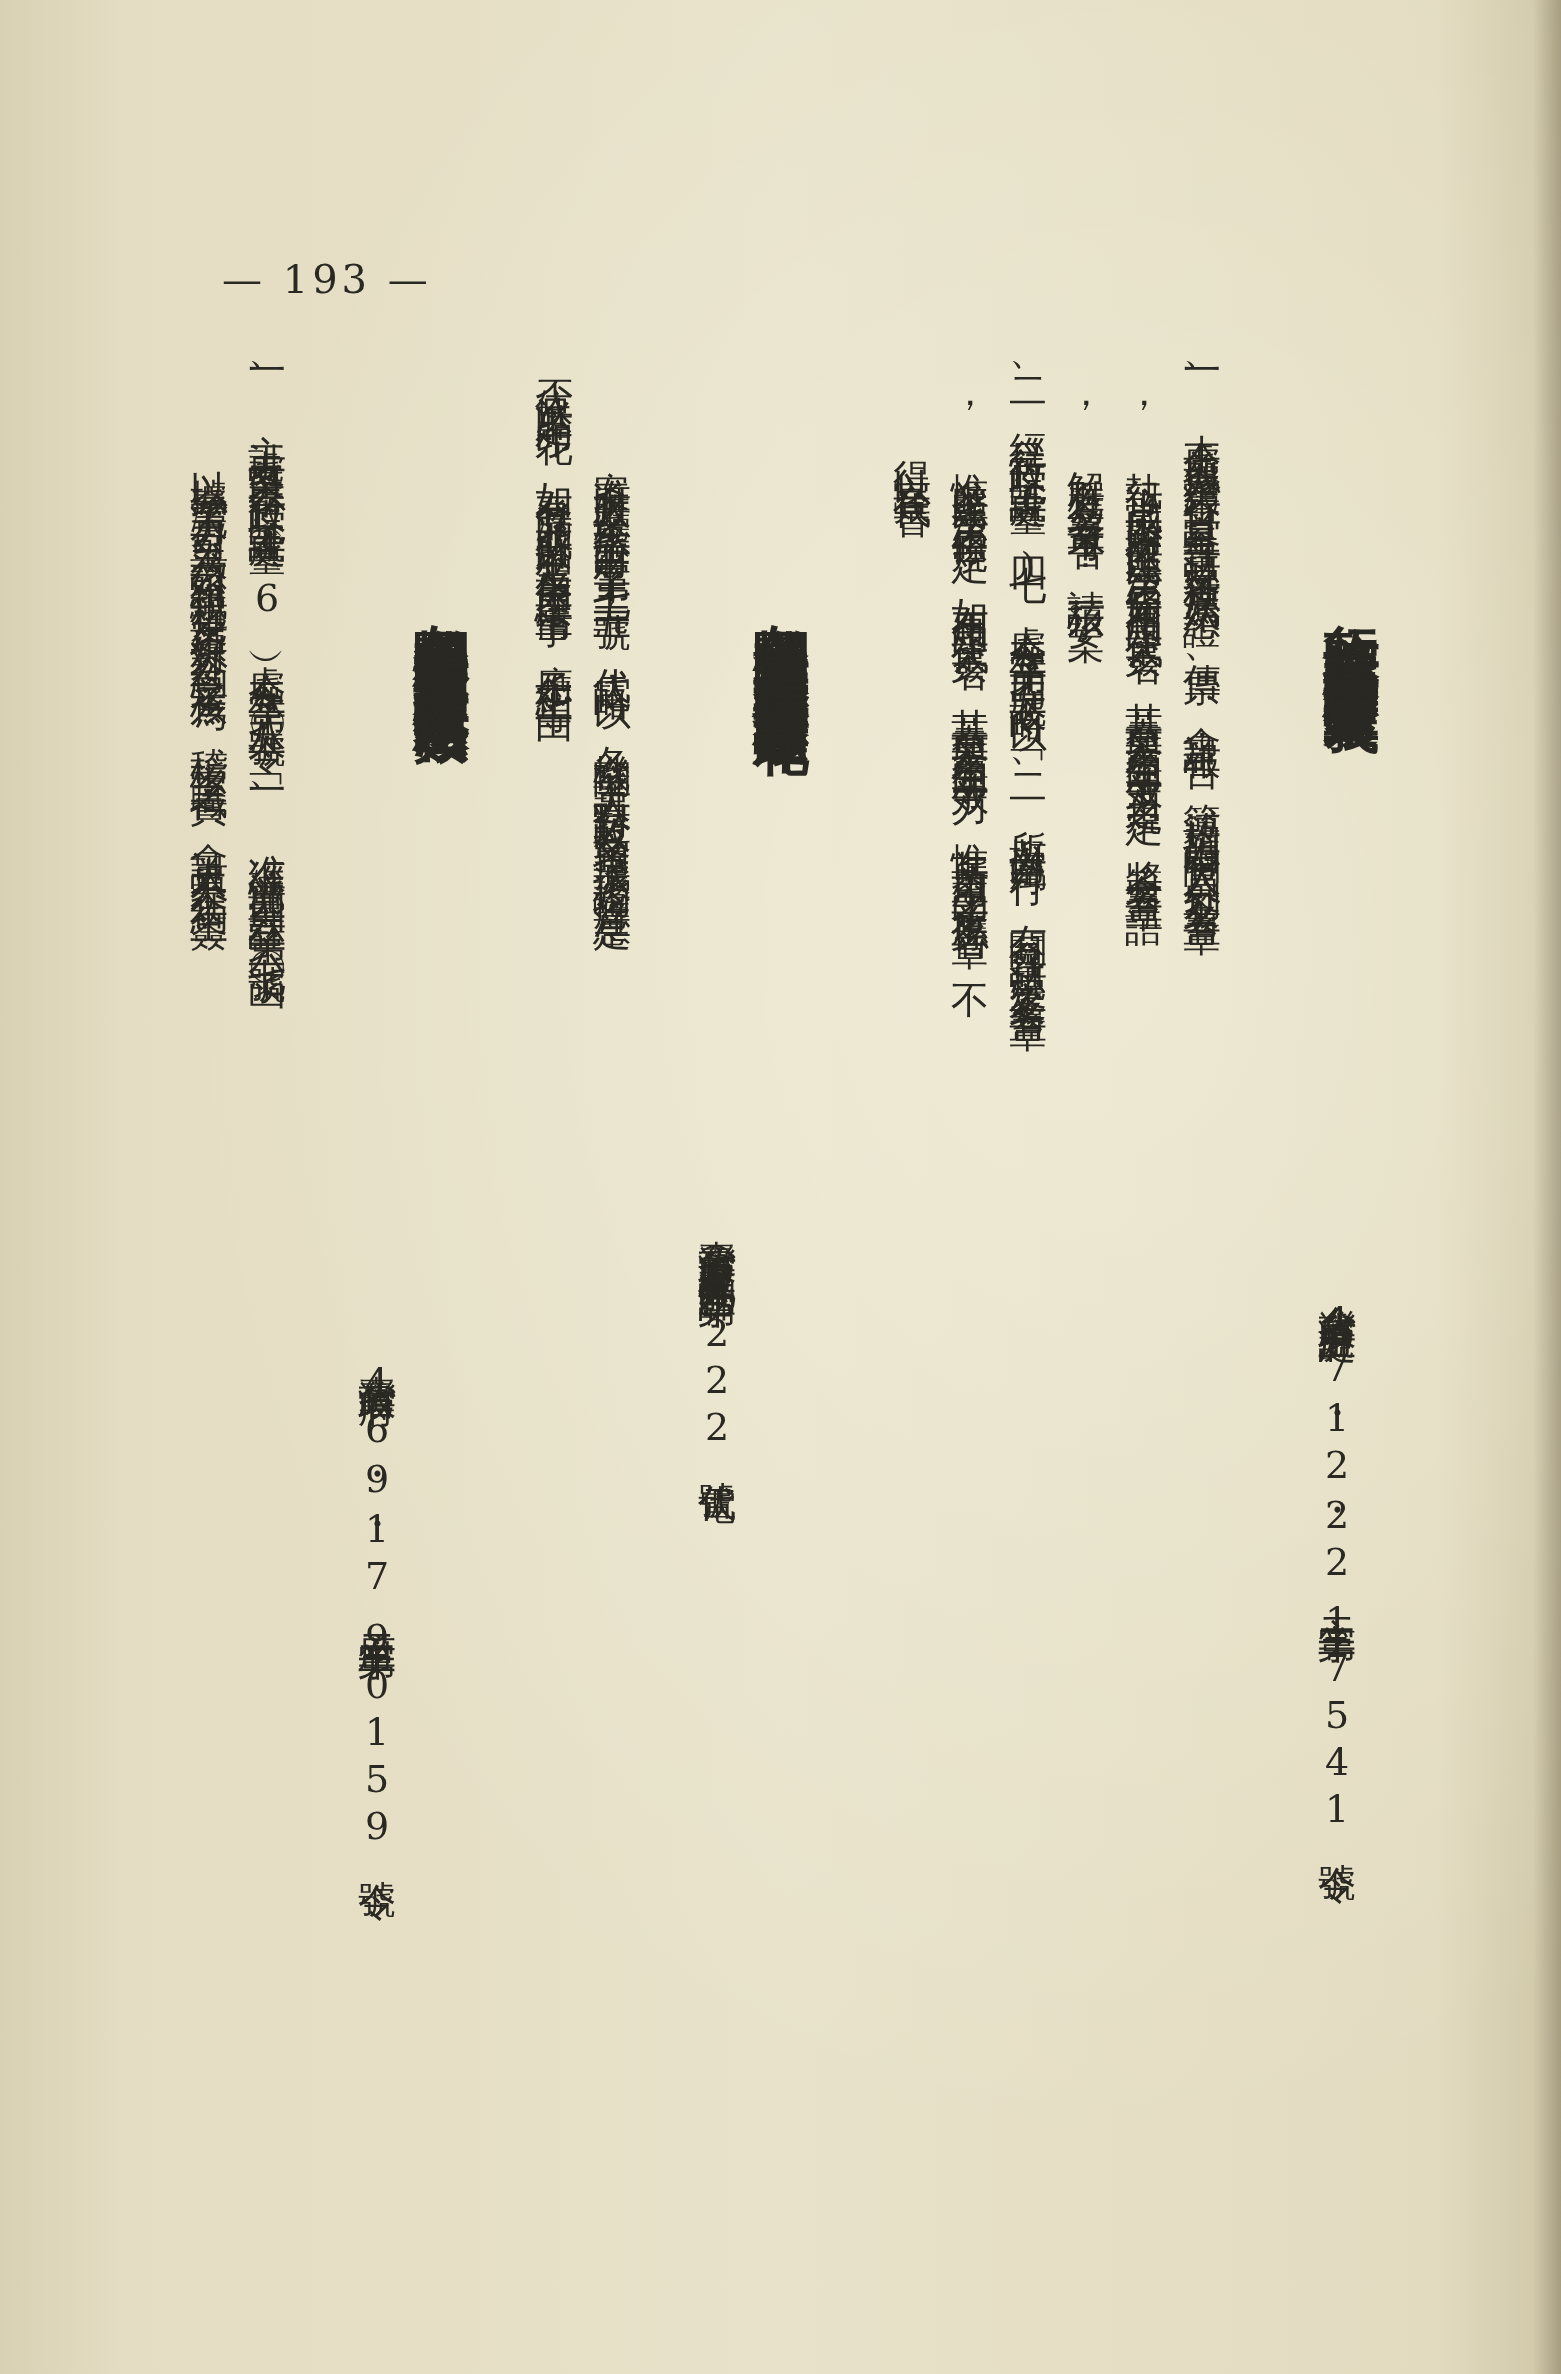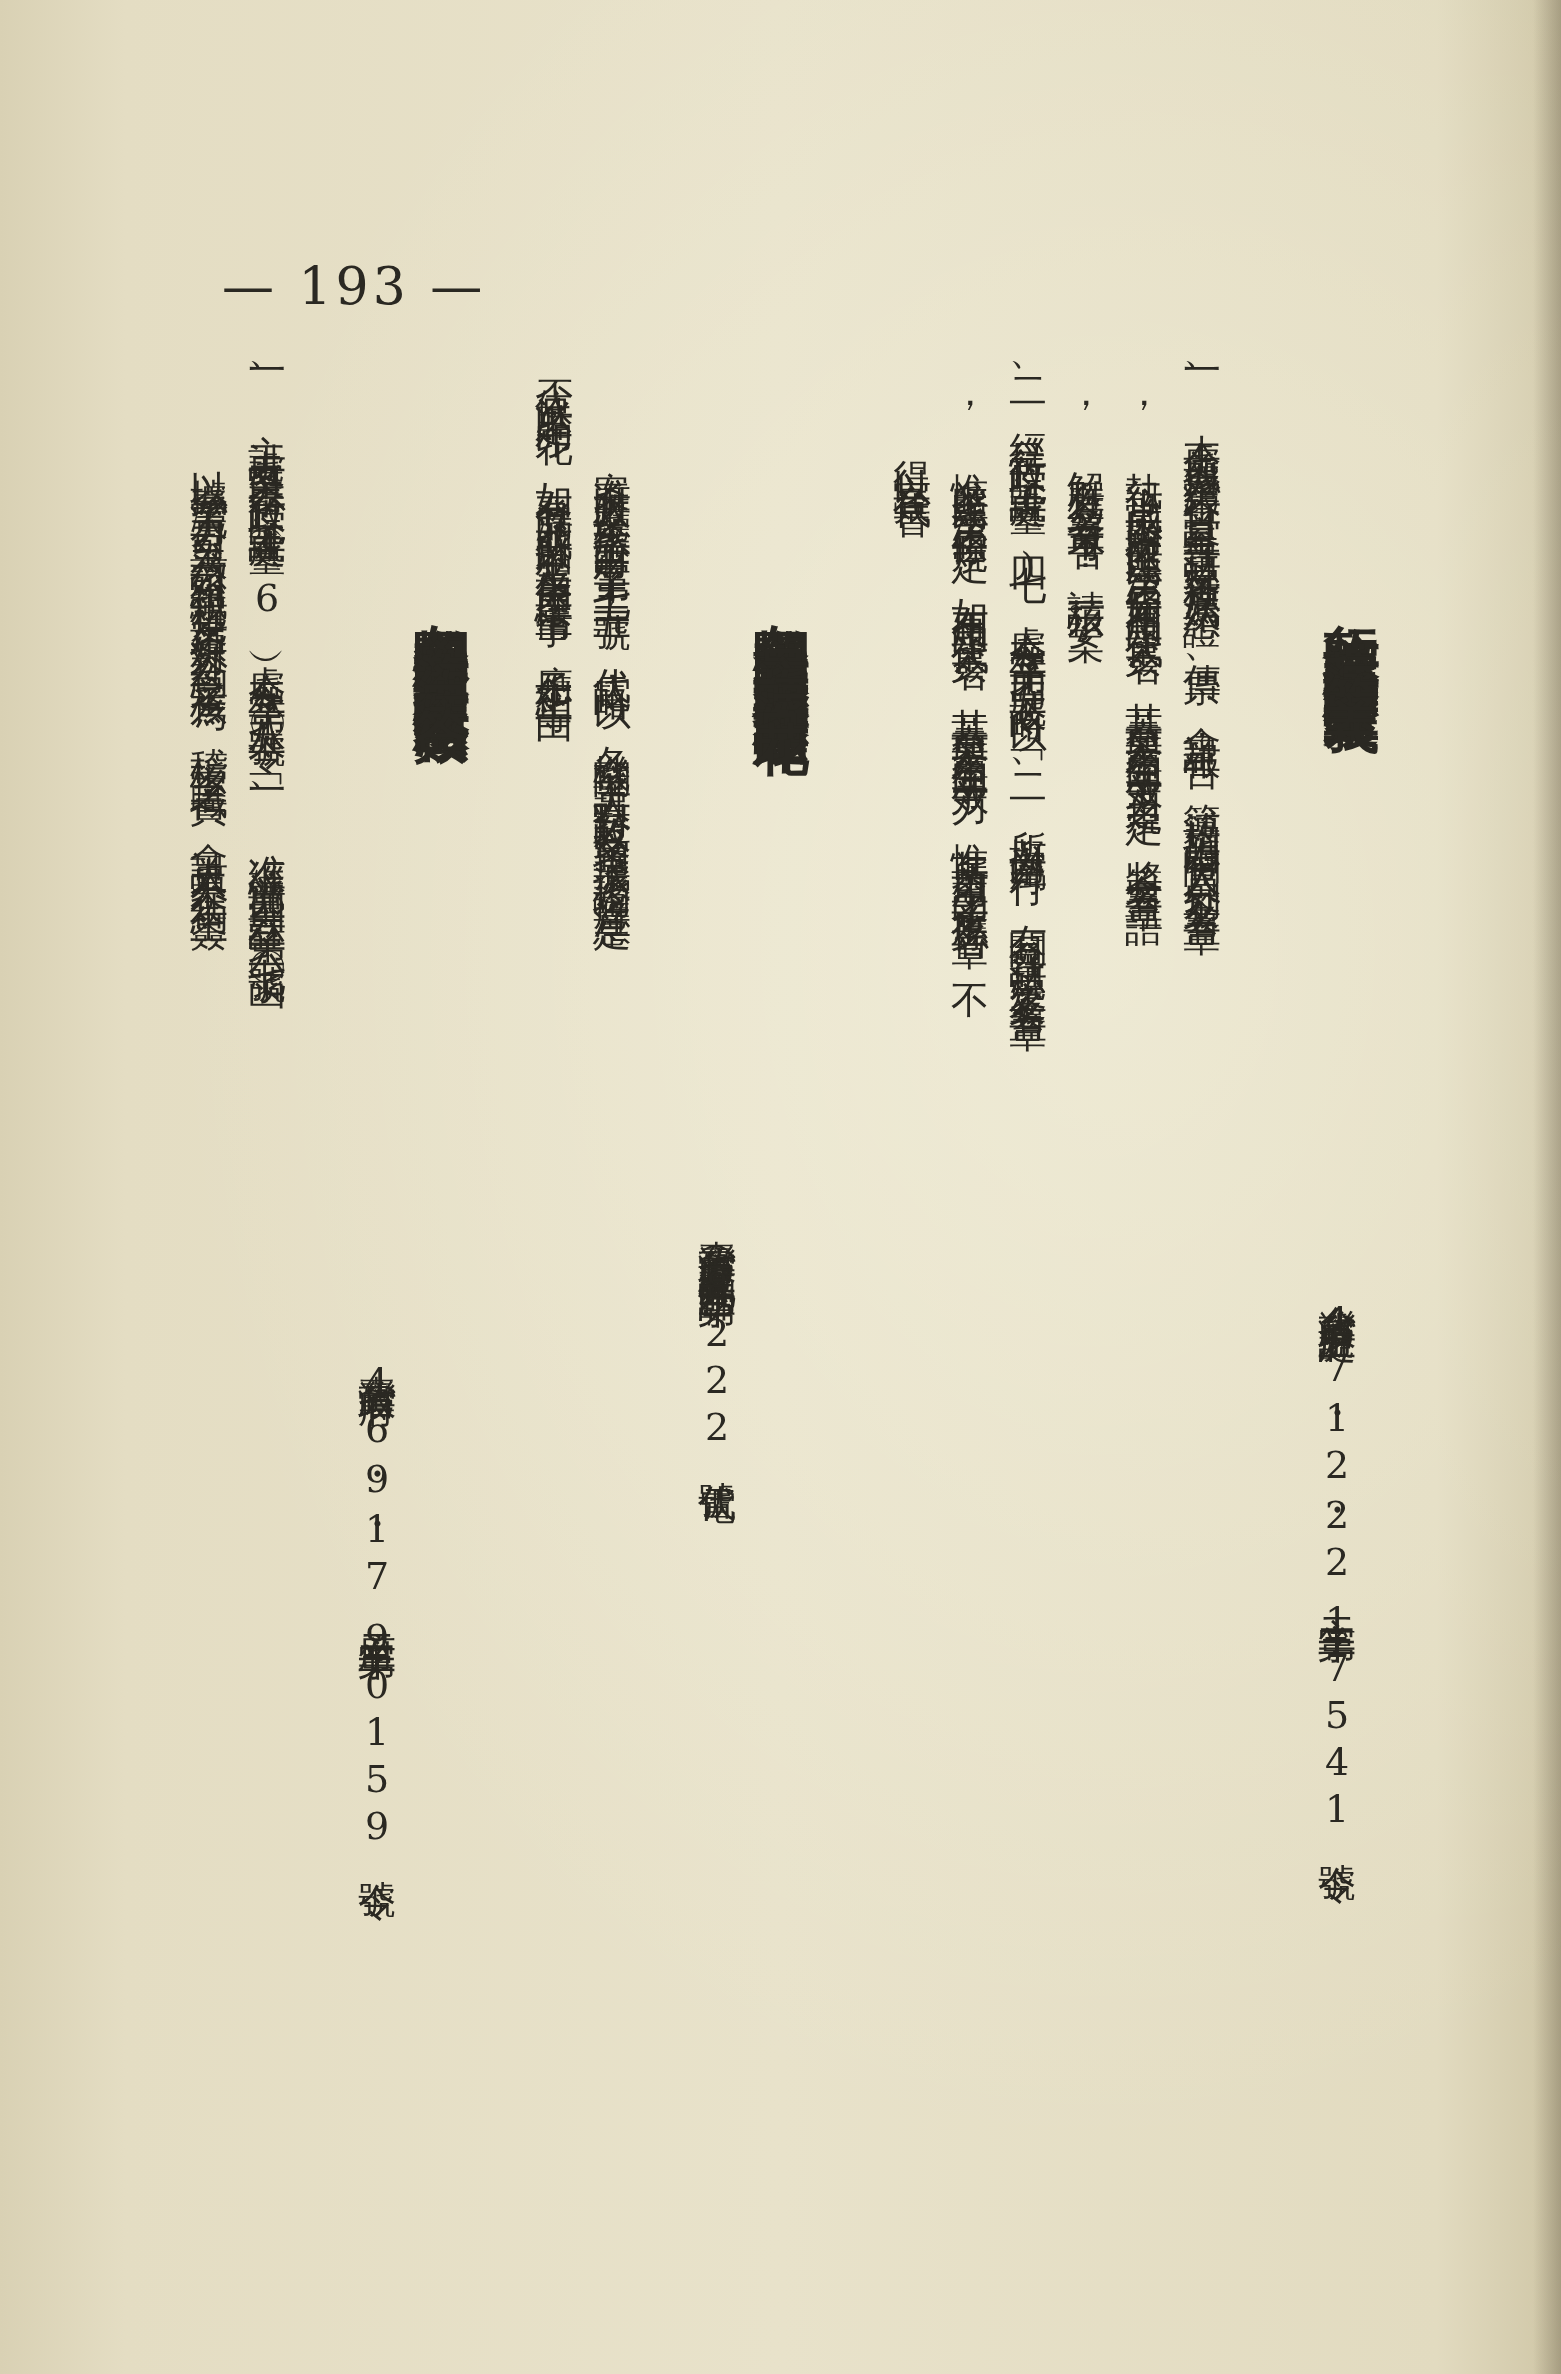--- a/index.html
+++ b/index.html
@@ -15,21 +15,21 @@
     background:
       radial-gradient(ellipse at 70% 40%, rgba(255,255,240,0.35), rgba(0,0,0,0) 60%),
       linear-gradient(90deg, #d9d1b4 0%, #e4ddc3 8%, #e8e2ca 50%, #e2dbc0 92%, #cfc6a6 100%);
   }
   .edge-right {
     position: absolute; right: 0; top: 0; width: 28px; height: 2374px;
     background: linear-gradient(90deg, rgba(0,0,0,0), rgba(90,80,60,0.35));
   }
   .page-number {
     position: absolute; left: 222px; top: 256px;
-    font-family: "DejaVu Serif", serif; font-size: 52px; letter-spacing: 4px;
+    font-family: "DejaVu Serif", serif; font-size: 40px; letter-spacing: 4px;
     color: #2a2822;
   }
   .col {
     position: absolute;
     writing-mode: vertical-rl;
     text-orientation: upright;
     white-space: nowrap;
     line-height: 1;
   }
   .title {

